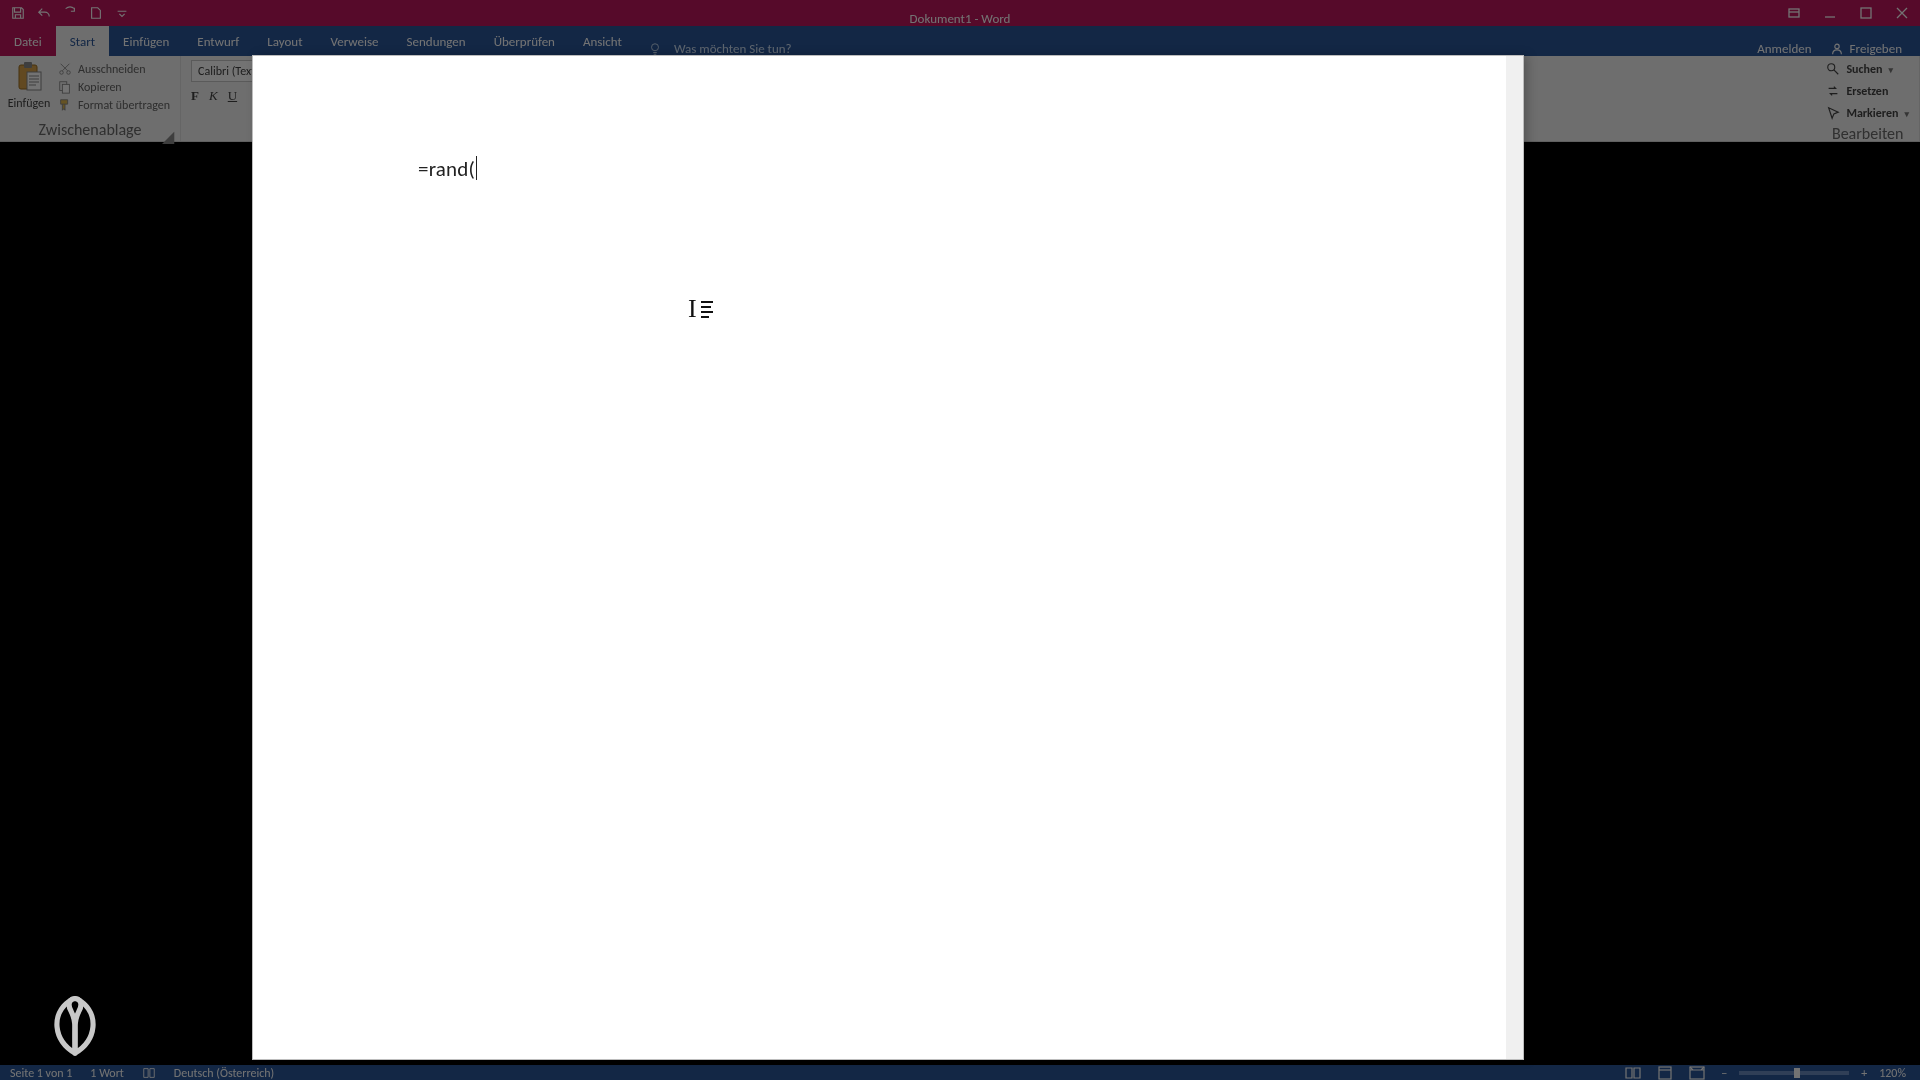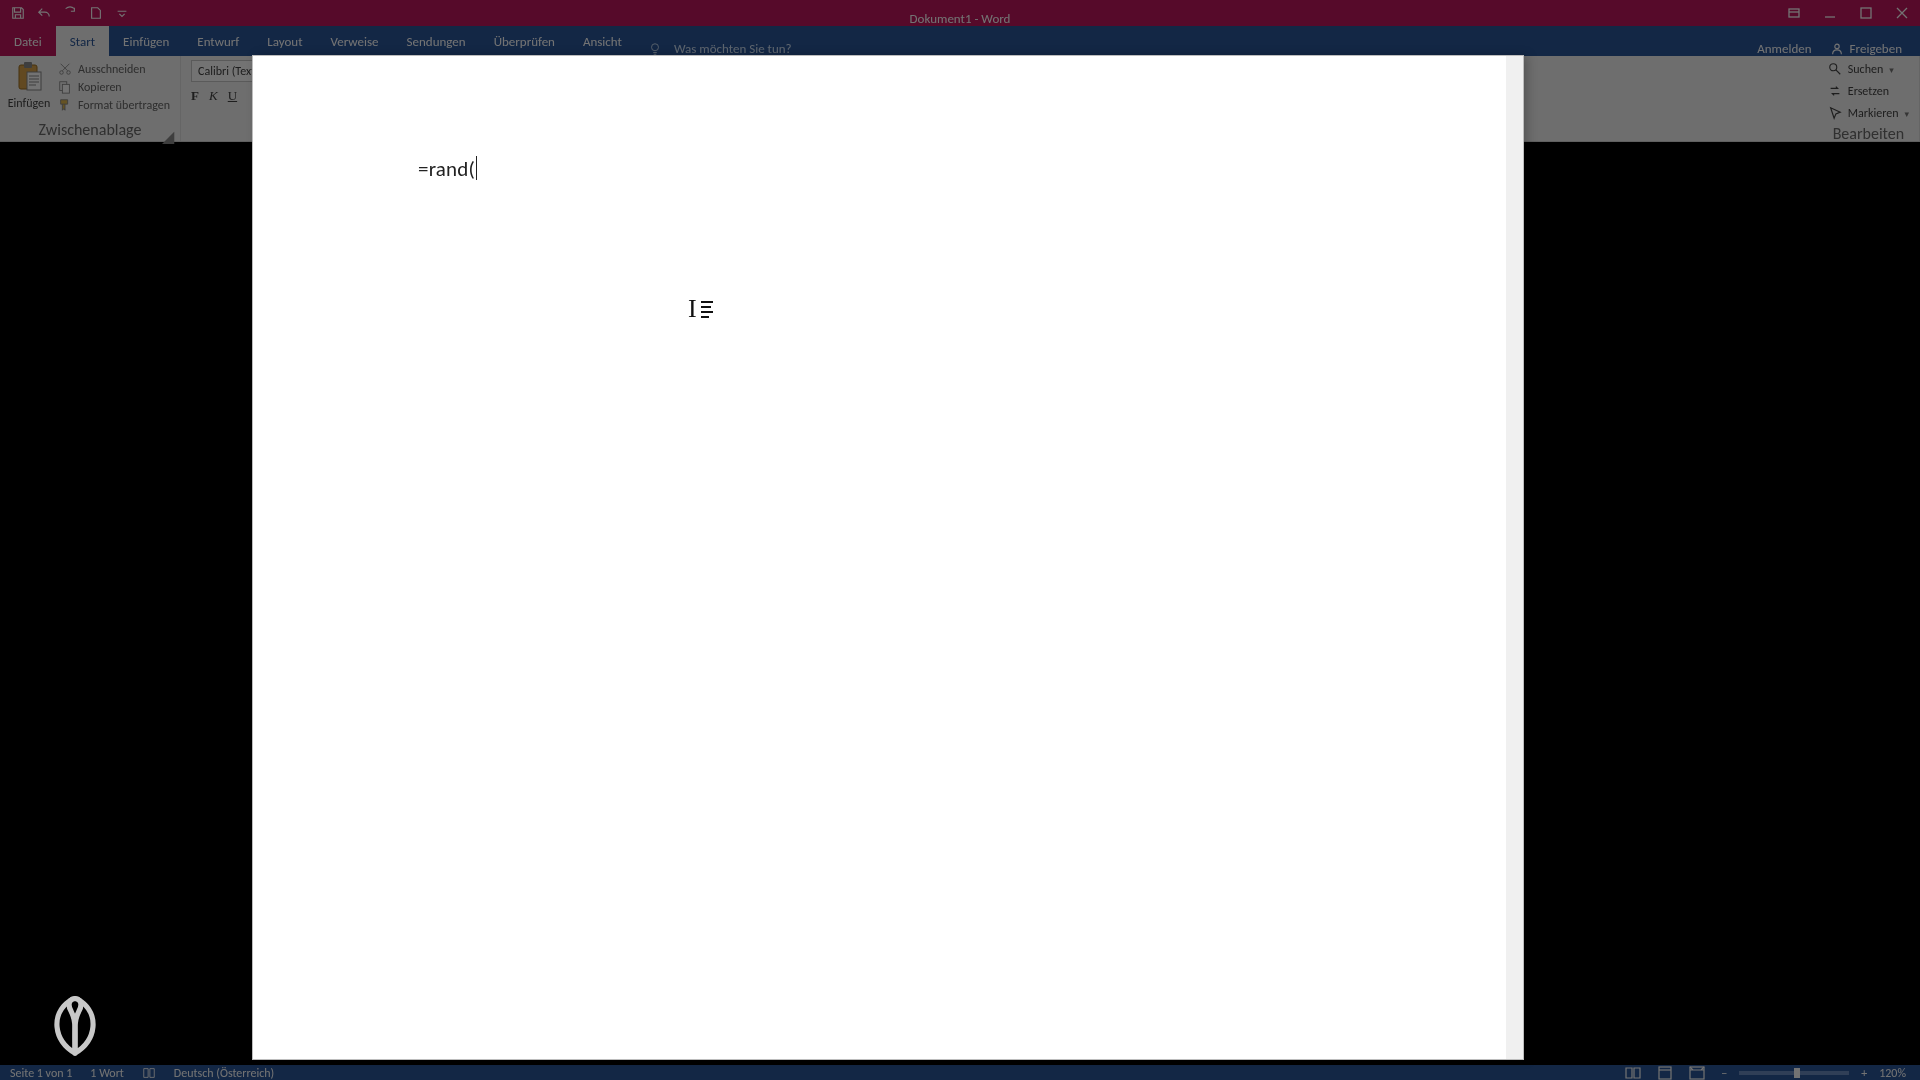--- a/index.html
+++ b/index.html
@@ -49,21 +49,21 @@
   .font-row1 { display:flex; align-items:center; gap:4px; font-size:12px; color:#444; }
   .font-name-box { width:110px; height:22px; border:1px solid #c8c8c8; background:#fff; padding:0 6px; display:flex; align-items:center; }
   .font-row2 { display:flex; align-items:center; gap:10px; font-size:13px; color:#444; }
   .font-row2 .b { font-weight:bold; font-family:"Times New Roman",serif; }
   .font-row2 .i { font-style:italic; font-family:"Times New Roman",serif; }
   .font-row2 .u { text-decoration:underline; font-family:"Times New Roman",serif; }
 
   
   .editing-group { margin-left:auto; }
   .editing-body { display:flex; flex-direction:column; gap:4px; font-size:12px; color:#444; }
-  .editing-item { display:flex; align-items:center; gap:6px; height:18px; }
+  .editing-item { display:flex; align-items:center; gap:6px; height:18px;font-weight:bold; }
   .editing-item svg { width:14px; height:14px; stroke:#444; fill:none; stroke-width:1.3; }
 
   
   .styles-peek { width:70px; }
   .styles-peek-body { font-size:11px; color:#666; display:flex; flex-direction:column; gap:6px; padding-top:6px; }
 
   
   .doc-wrap { position:absolute; left:253px; top:56px; width:1270px; bottom:21px; background:#fff; box-shadow: 0 0 0 1px #bdbdbd, 4px 0 10px rgba(0,0,0,0.25); z-index:10; }
   .doc-page { position:absolute; left:0; top:0; right:0; bottom:0; padding:100px 165px 0 165px; }
   .doc-text { font-family: Calibri, Arial, sans-serif; font-size:21px; color:#222; letter-spacing:0.2px; }

